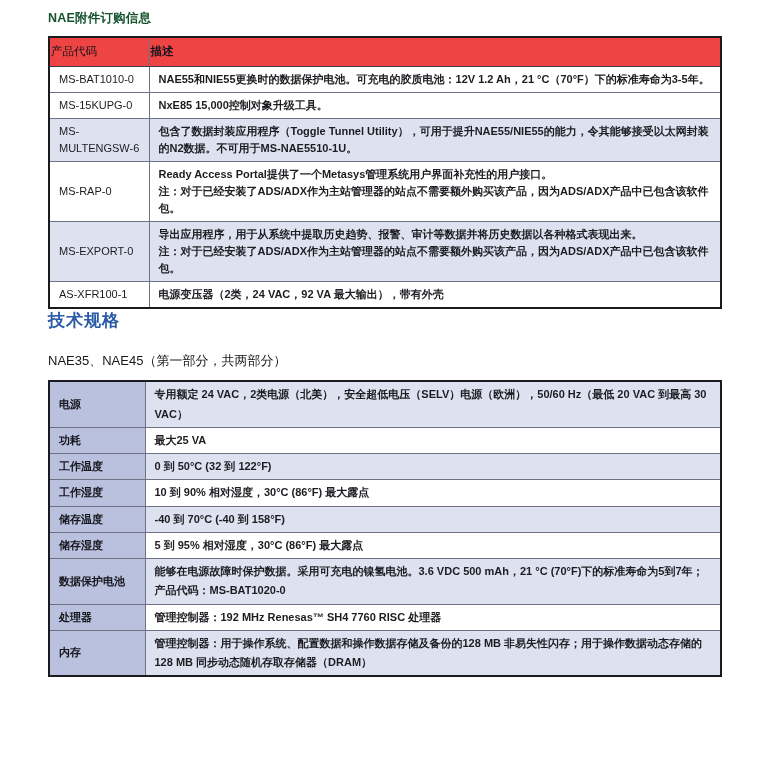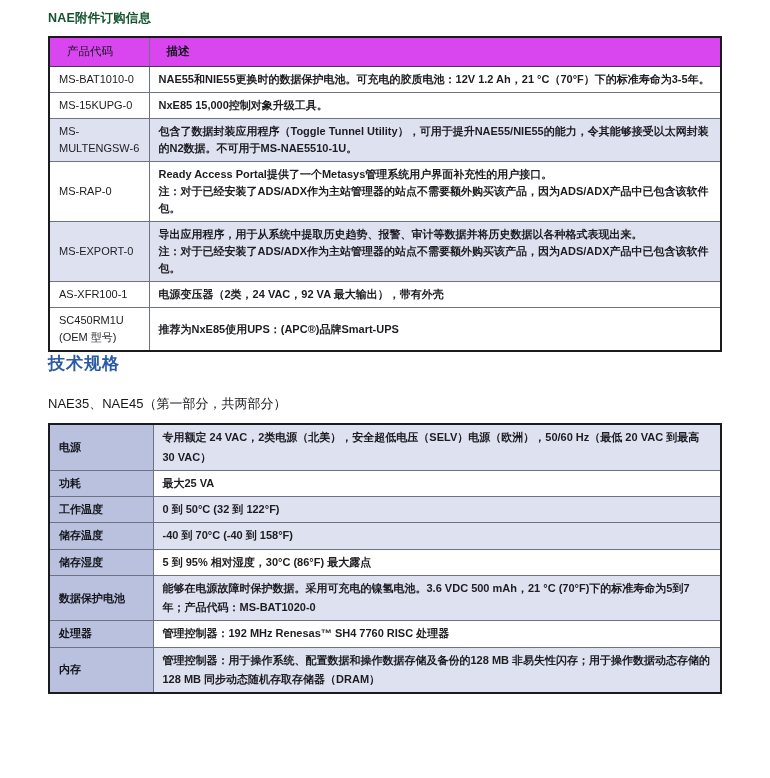--- a/index.html
+++ b/index.html
@@ -24,32 +24,32 @@
   td, th {
     border:1px solid #6e7284;
     padding:4px 9px;
     vertical-align:middle;
     text-align:left;
     white-space:pre-line;
     line-height:1.55;
     font-weight:bold;
   }
   thead th {
-    background:#d946ef;
+    background:#ef4444;
     font-weight:bold; color:#14141c;
     font-size:11.5px;
-    padding:5px 17px;
+    padding:5px 1px;
     border-bottom:1px solid #3c3f50;
   }
   .t1 .label-cell { width:100px; font-weight:normal; }
   .t1 tr.shade td { background:#dee1f0; }
 
   .t2 td { line-height:1.75; padding:3px 9px; }
   .t2 .label-cell {
-    width:104px; font-weight:bold; color:#15151c;
+    width:96px; font-weight:bold; color:#15151c;
     background:#b9c1de;
   }
   .t2 tr.shade td.value-cell { background:#dee1f0; }
 
   .sec2-title {
     font-size:17px; font-weight:bold; color:#2a5aa6;
     letter-spacing:1px;
   }
   .sec2-subtitle {
     margin-top:20px; margin-bottom:10px;
@@ -90,45 +90,44 @@
         </tr>
         <tr class="shade">
           <td class="label-cell">MS-EXPORT-0</td>
           <td class="value-cell">导出应用程序，用于从系统中提取历史趋势、报警、审计等数据并将历史数据以各种格式表现出来。
 注：对于已经安装了ADS/ADX作为主站管理器的站点不需要额外购买该产品，因为ADS/ADX产品中已包含该软件包。</td>
         </tr>
         <tr>
           <td class="label-cell">AS-XFR100-1</td>
           <td class="value-cell">电源变压器（2类，24 VAC，92 VA 最大输出），带有外壳</td>
         </tr>
-        <tr>
-          <td class="label-cell">SC450RM1U
-(OEM 型号)</td>
-          <td class="value-cell">推荐为NxE85使用UPS：(APC®)品牌Smart-UPS</td>
-        </tr>
       </tbody>
   </table>
 
   <div class="sec2-title">技术规格</div>
 
   <div class="sec2-subtitle">NAE35、NAE45（第一部分，共两部分）</div>
 
   <table class="t2">
     <tbody>
         <tr class="shade">
           <td class="label-cell">电源</td>
           <td class="value-cell">专用额定 24 VAC，2类电源（北美），安全超低电压（SELV）电源（欧洲），50/60 Hz（最低 20 VAC 到最高 30 VAC）</td>
         </tr>
         <tr>
           <td class="label-cell">功耗</td>
           <td class="value-cell">最大25 VA</td>
         </tr>
         <tr class="shade">
           <td class="label-cell">工作温度</td>
           <td class="value-cell">0 到 50°C (32 到 122°F)</td>
+        </tr>
+        <tr>
+          <td class="label-cell">工作湿度</td>
+          <td class="value-cell">10 到 90% 相对湿度，30°C (86°F) 最大露点</td>
         </tr>
         <tr class="shade">
           <td class="label-cell">储存温度</td>
           <td class="value-cell">-40 到 70°C (-40 到 158°F)</td>
         </tr>
         <tr>
           <td class="label-cell">储存湿度</td>
           <td class="value-cell">5 到 95% 相对湿度，30°C (86°F) 最大露点</td>
         </tr>
         <tr class="shade">

